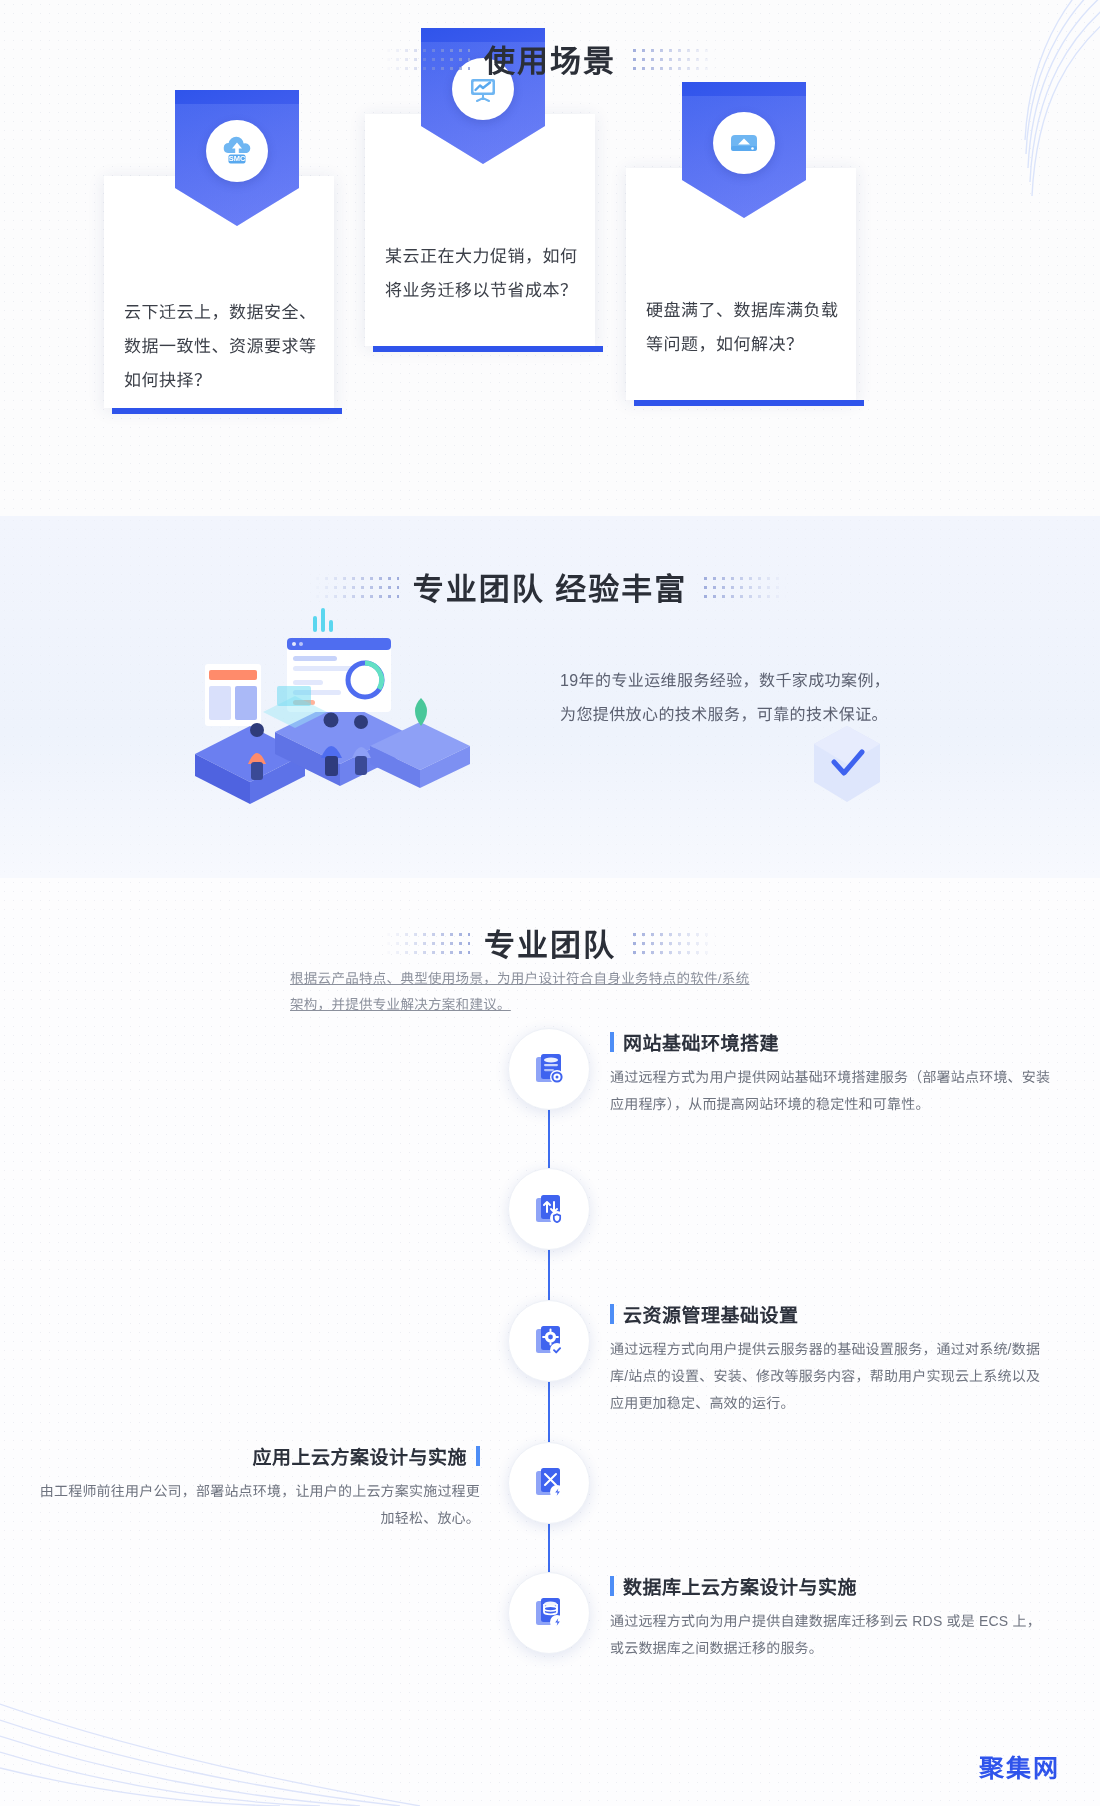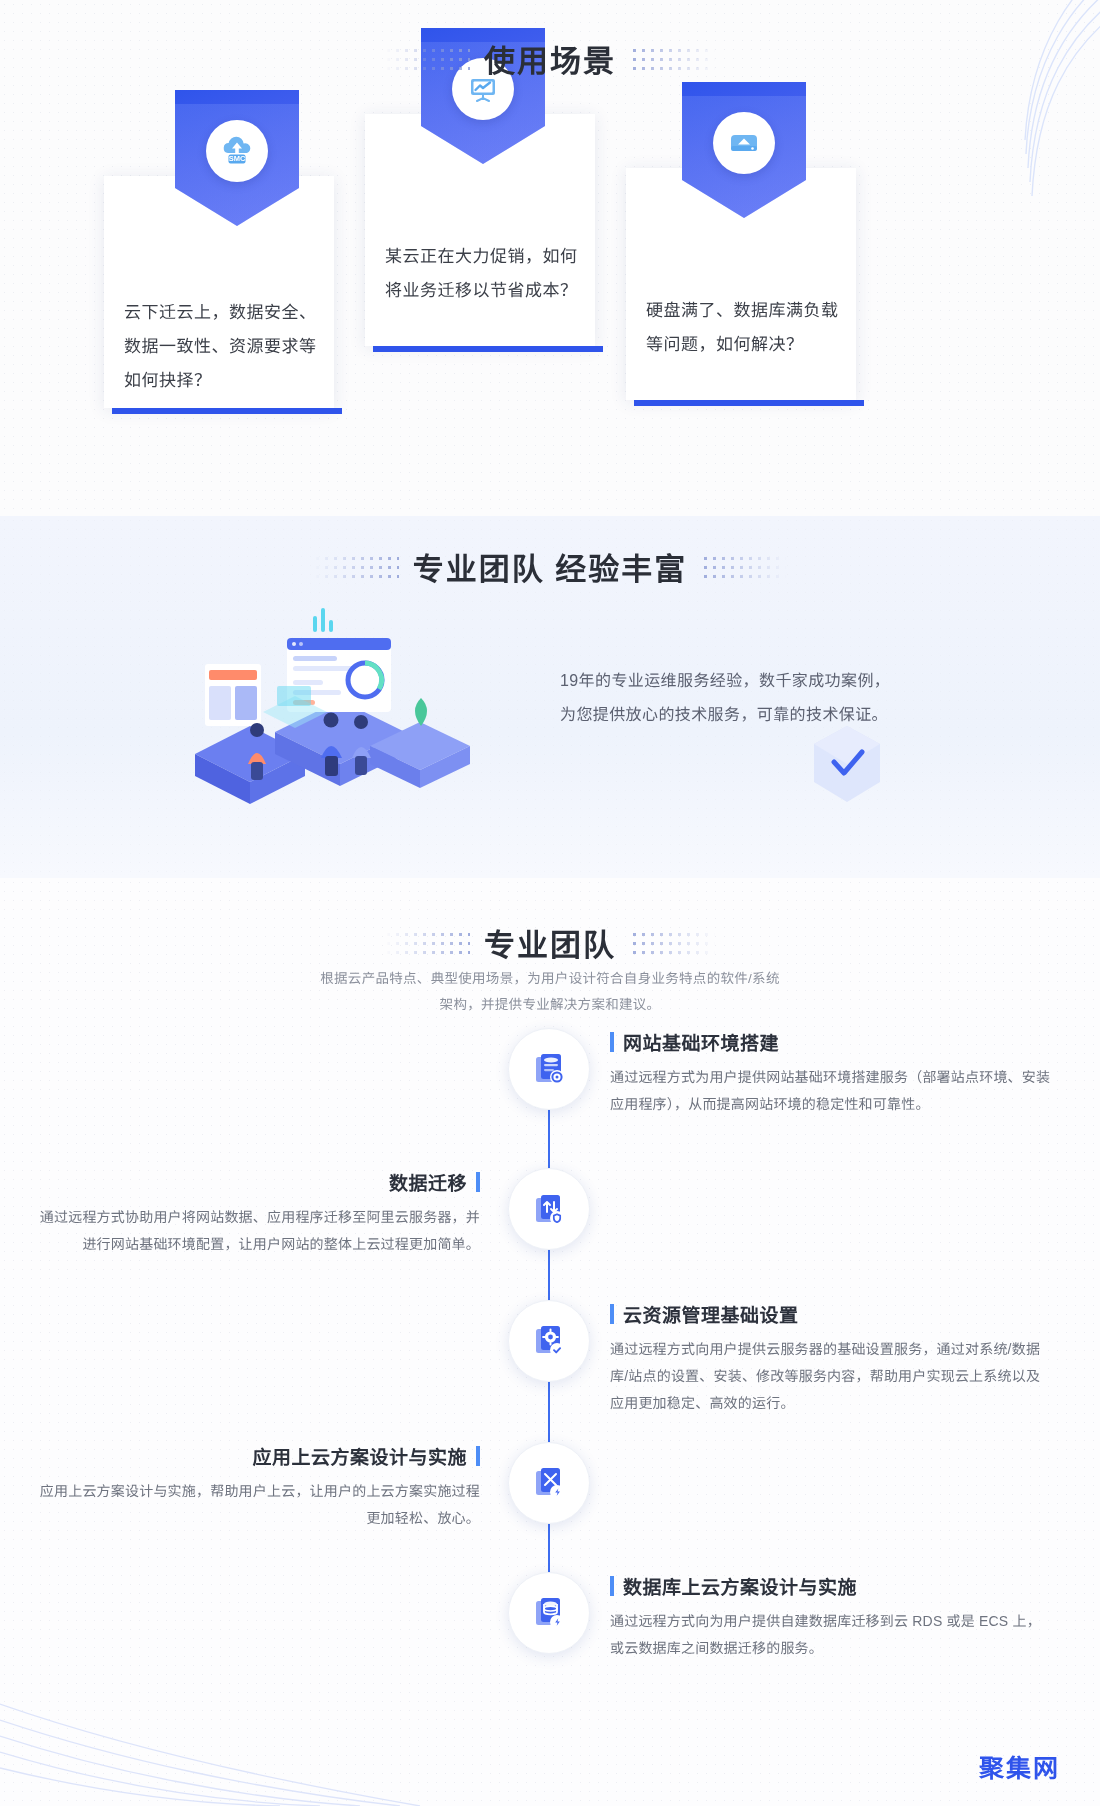--- a/index.html
+++ b/index.html
@@ -142,21 +142,21 @@
 
   
   .sec2 {
     position: absolute;
     left: 0; top: 516px;
     width: 1100px;
     height: 362px;
     background: linear-gradient(180deg, #f2f5fd 0%, #eef3fc 60%, #f7f9fe 100%);
     overflow: hidden;
   }
-  .sec2 .sec-title { margin-top: 28px; }
+  .sec2 .sec-title { margin-top: 48px; }
   .sec2-body {
     position: absolute;
     left: 0; top: 86px;
     width: 1084px;
     height: 250px;
   }
   .illus {
     position: absolute;
     left: 165px; top: 2px;
     width: 320px; height: 220px;
@@ -182,25 +182,25 @@
     width: 1100px;
     height: 928px;
     background: #fdfdfe;
     overflow: hidden;
   }
   .sec3 .sec-title { margin-top: 42px; }
   .sec3-sub {
     position: absolute;
     left: 290px; top: 88px;
     width: 520px;
-    text-align: center;
     font-size: 13.5px;
     line-height: 26px;
     color: #8b909c;
     letter-spacing: .3px;
+    text-decoration: underline;
   }
 
   .timeline {
     position: absolute;
     left: 0; top: 150px;
     width: 1100px;
     height: 640px;
   }
   .tl-line {
     position: absolute;
@@ -478,27 +478,20 @@
 
       <div class="tl-node row-1">
         <svg width="40" height="40" viewBox="0 0 40 40">
           <rect x="7" y="9" width="19" height="24" rx="2.5" fill="#8fa4f7"></rect>
           <rect x="12" y="6" width="19" height="24" rx="2.5" fill="#3f63ef"></rect>
           <path d="M18 23V13m0 0l-3 3m3-3l3 3" fill="none" stroke="#ffffff" stroke-width="2" stroke-linecap="round" stroke-linejoin="round"></path>
           <path d="M25 13v10m0 0l-3-3m3 3l3-3" fill="none" stroke="#ffffff" stroke-width="2" stroke-linecap="round" stroke-linejoin="round"></path>
           <circle cx="28" cy="29" r="7" fill="#ffffff"></circle>
           <path d="M28 25.2l3.2 1.4v2.6c0 2-1.4 3.4-3.2 4-1.8-.6-3.2-2-3.2-4v-2.6z" fill="none" stroke="#3f63ef" stroke-width="1.7" stroke-linejoin="round"></path>
         </svg>
-      </div>
-      <div class="tl-text left row-1">
-        <div class="tl-head">
-          <span>数据迁移</span>
-          <span class="bar"></span>
-        </div>
-        <div class="tl-desc">通过远程方式协助用户将网站数据、应用程序迁移至阿里云服务器，并进行网站基础环境配置，让用户网站的整体上云过程更加简单。</div>
       </div>
 
       <div class="tl-node row-2">
         <svg width="40" height="40" viewBox="0 0 40 40">
           <rect x="7" y="8" width="19" height="24" rx="2.5" fill="#8fa4f7"></rect>
           <rect x="12" y="5" width="19" height="24" rx="2.5" fill="#3f63ef"></rect>
           <g fill="#ffffff">
             <circle cx="21.5" cy="16" r="5.6"></circle>
           </g>
           <circle cx="21.5" cy="16" r="2.4" fill="#3f63ef"></circle>
@@ -526,21 +519,21 @@
           </g>
           <circle cx="28" cy="29" r="7" fill="#ffffff"></circle>
           <path d="M29.4 25.4l-3.2 4.2h2.4l-.9 3.2 3.2-4.3h-2.4z" fill="#3f63ef"></path>
         </svg>
       </div>
       <div class="tl-text left row-3">
         <div class="tl-head">
           <span>应用上云方案设计与实施</span>
           <span class="bar"></span>
         </div>
-        <div class="tl-desc">应用上云方案设计与实施，帮助用户上云，让用户的上云方案实施过程更加轻松、放心。</div>
+        <div class="tl-desc">由工程师前往用户公司，部署站点环境，让用户的上云方案实施过程更加轻松、放心。</div>
       </div>
 
       <div class="tl-node row-4">
         <svg width="40" height="40" viewBox="0 0 40 40">
           <rect x="7" y="8" width="19" height="24" rx="2.5" fill="#8fa4f7"></rect>
           <rect x="12" y="5" width="19" height="24" rx="2.5" fill="#3f63ef"></rect>
           <ellipse cx="21.5" cy="11" rx="6.5" ry="2.4" fill="#ffffff" opacity=".92"></ellipse>
           <path d="M15 11v8c0 1.3 2.9 2.4 6.5 2.4s6.5-1.1 6.5-2.4v-8" fill="none" stroke="#ffffff" stroke-width="1.8"></path>
           <ellipse cx="21.5" cy="15.6" rx="6.5" ry="2.4" fill="none" stroke="#ffffff" stroke-width="1.6"></ellipse>
           <circle cx="28" cy="29" r="7" fill="#ffffff"></circle>

